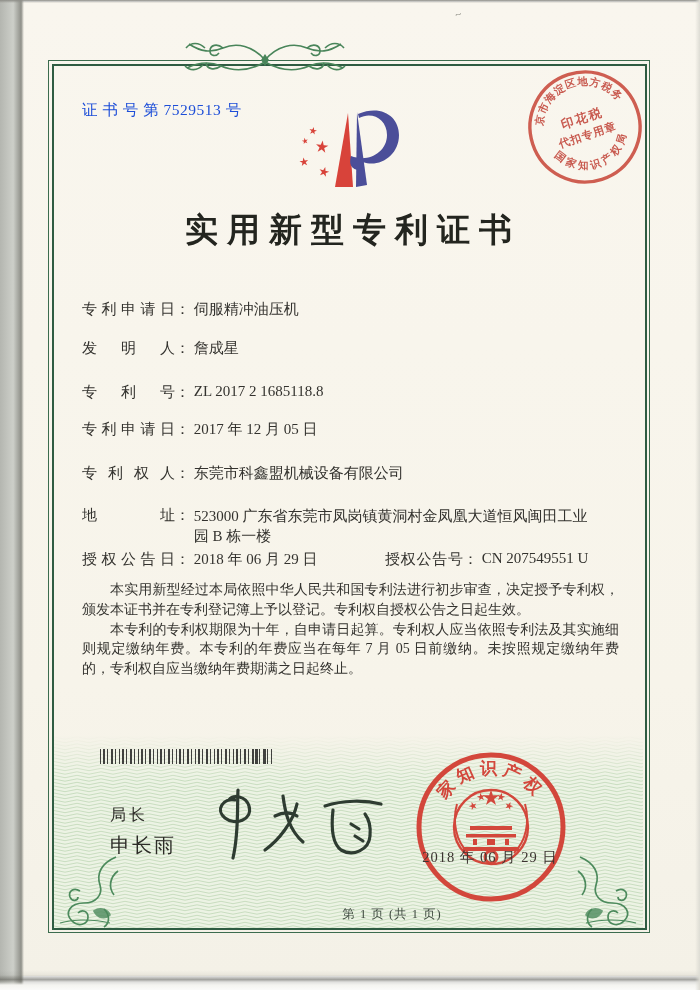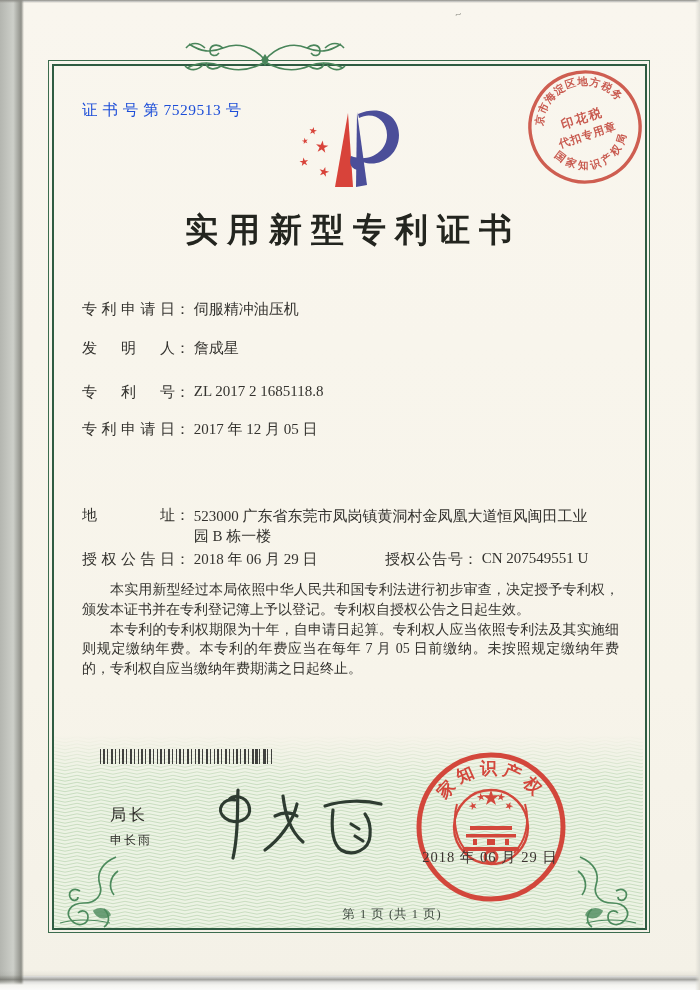--- a/index.html
+++ b/index.html
@@ -46,21 +46,21 @@
   .grant2 .flabel{width:78px;}
 
   .paras{position:absolute;left:82px;top:580px;width:537px;z-index:5;font-size:14px;line-height:19.8px;
          color:#34332f;text-align:justify;}
   .paras p{margin:0;text-indent:2em;}
 
   .barcode{position:absolute;left:100px;top:749px;width:172px;height:15px;z-index:5;opacity:.82;
      background:repeating-linear-gradient(90deg,#1a1a1a 0 1.5px,rgba(0,0,0,0) 1.5px 3px,#1a1a1a 3px 5.5px,rgba(0,0,0,0) 5.5px 7px,#1a1a1a 7px 8px,rgba(0,0,0,0) 8px 11px,#1a1a1a 11px 13.5px,rgba(0,0,0,0) 13.5px 15px,#1a1a1a 15px 16px,rgba(0,0,0,0) 16px 19px);}
 
   .director{left:110px;top:805px;font-size:16px;letter-spacing:3px;color:#2c2b27;}
-  .director-name{left:110px;top:832px;font-size:12px;letter-spacing:2px;color:#2c2b27;}
+  .director-name{left:110px;top:832px;font-size:20px;letter-spacing:2px;color:#2c2b27;}
   .signature{position:absolute;left:205px;top:788px;z-index:5;}
 
   .seal{position:absolute;left:410px;top:746px;z-index:6;opacity:.93;}
   .seal-date{left:404px;top:848px;width:172px;text-align:center;font-size:14.5px;letter-spacing:1px;color:#3c3431;z-index:7;}
   .taxstamp{position:absolute;left:520px;top:62px;z-index:6;transform:rotate(-18deg);opacity:.88;}
 
   .footer{left:48px;top:906px;width:688px;text-align:center;font-size:12.5px;color:#3f4a40;letter-spacing:1px;}
   .smudge{position:absolute;left:455px;top:8px;z-index:5;color:#8a8a80;font-size:11px;transform:rotate(-15deg);}
 </style>
 </head>
@@ -148,20 +148,24 @@
     <span class="flabel">发明人</span><span>：</span>
     <span class="fval">詹成星</span>
   </div>
   <div class="frow" style="top:383px">
     <span class="flabel">专利号</span><span>：</span>
     <span class="fval">ZL 2017 2 1685118.8</span>
   </div>
   <div class="frow" style="top:420px">
     <span class="flabel">专利申请日</span><span>：</span>
     <span class="fval">2017 年 12 月 05 日</span>
+  </div>
+  <div class="frow" style="top:464px">
+    <span class="flabel">专利权人</span><span>：</span>
+    <span class="fval">东莞市科鑫盟机械设备有限公司</span>
   </div>
   <div class="frow" style="top:506px">
     <span class="flabel">地址</span><span>：</span>
     <span class="fval wrap">523000 广东省东莞市凤岗镇黄洞村金凤凰大道恒风闽田工业园 B 栋一楼</span>
   </div>
   <div class="frow" style="top:550px">
     <span class="flabel">授权公告日</span><span>：</span>
     <span class="fval">2018 年 06 月 29 日</span>
     <span class="grant2">
       <span class="flabel">授权公告号</span><span>：</span>

